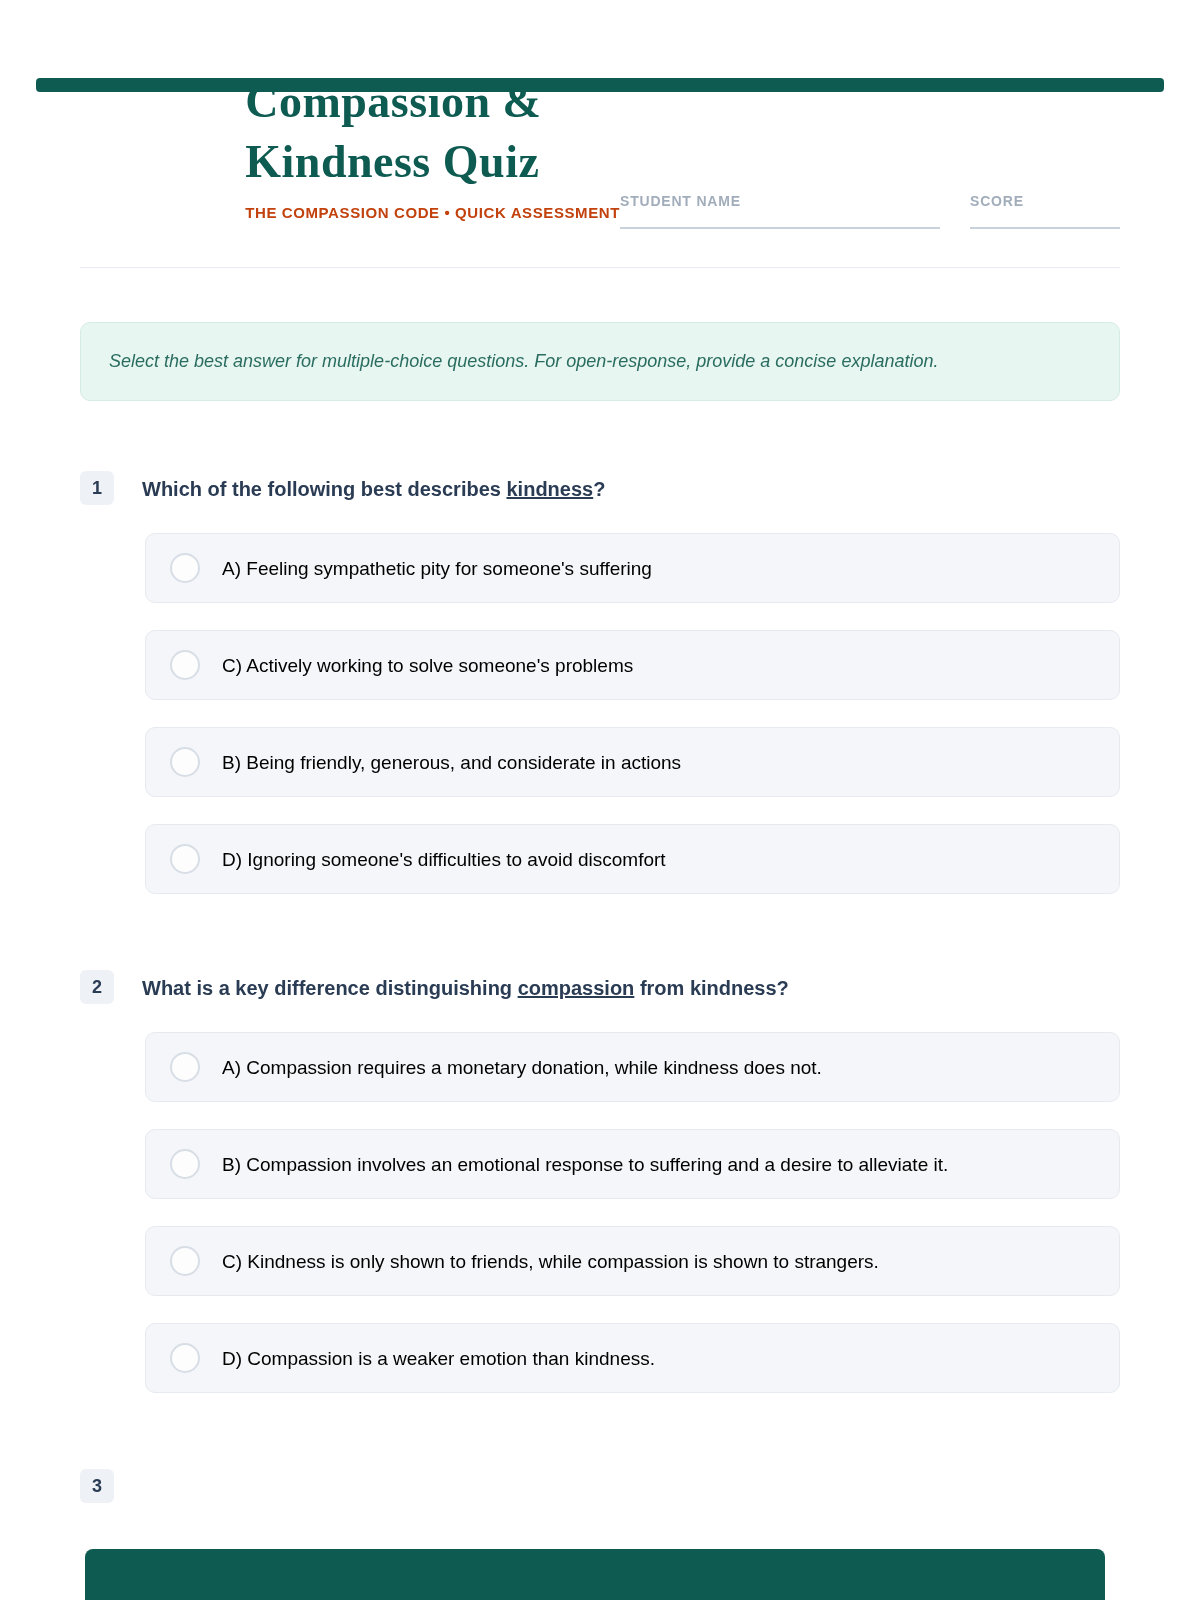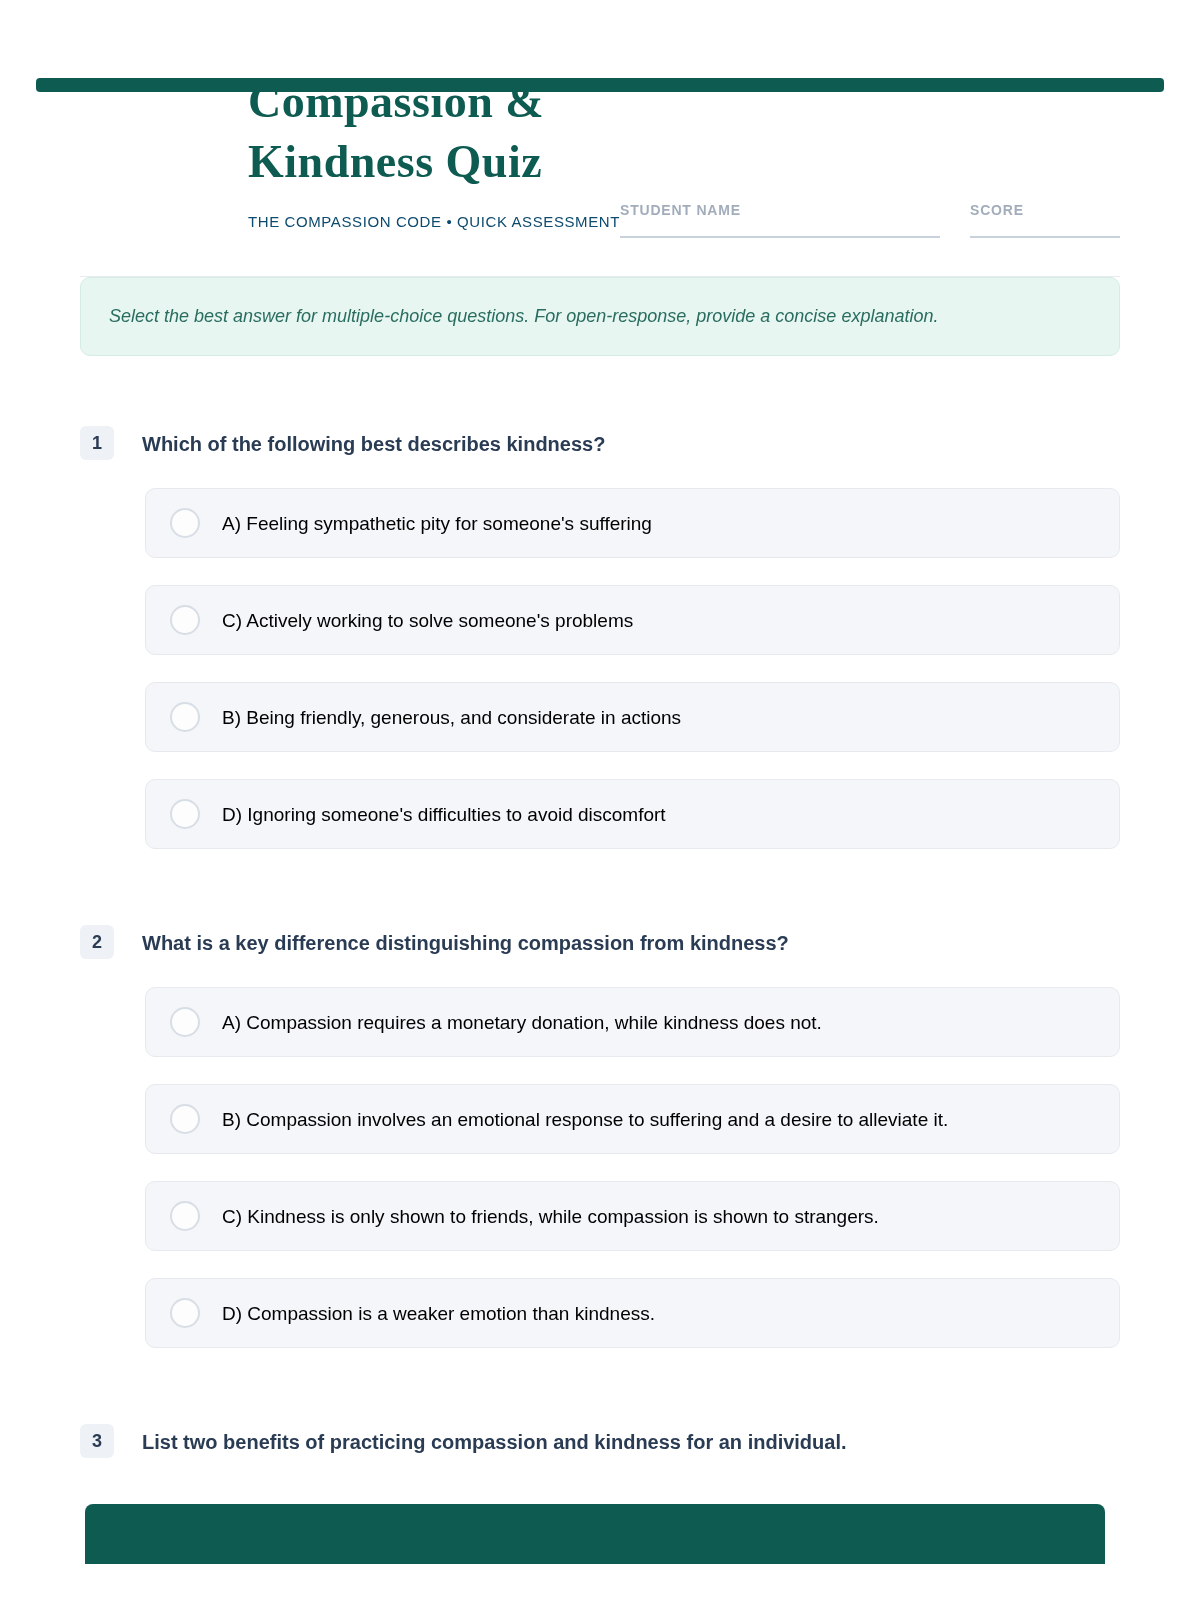--- a/index.html
+++ b/index.html
@@ -9,46 +9,46 @@
 
   .top-bar { position:absolute; top:6px; left:36px; right:36px; height:14px;
              background:#0e5b52; border-radius:4px; }
 
   .content { padding:0 80px; }
 
   header { display:flex; justify-content:flex-end; align-items:flex-end; margin-top:72px; }
   .title-block h1 { font-family:"Liberation Serif","DejaVu Serif",serif; font-weight:700;
                     color:#0e5b52; font-size:46px; line-height:60px; letter-spacing:.5px; }
   .title-block h1 span { display:block; }
-  .subtitle { margin-top:21px; font-size:15px; font-weight:400; letter-spacing:.6px;
-              color:#0c4a6e; }
+  .subtitle { margin-top:12px; font-size:15px; font-weight:700; letter-spacing:.6px;
+              color:#c2410c; }
 
   .fields { display:flex; gap:30px; align-items:flex-end; margin-bottom:-8px; }
   .field-label { font-size:14px; font-weight:600; letter-spacing:.8px; color:#a2adbb; }
   .field-line { display:block; width:100%; height:18px; margin-top:2px; border:none;
                 border-bottom:2px solid #c9d2dc; background:transparent; font-size:16px;
                 color:#2a3b54; outline:none; }
   .field.student { width:320px; }
   .field.score   { width:150px; }
 
   .divider { border:none; border-top:1px solid #e8ebef; margin-top:46px; }
 
-  .instructions { background:#e7f6f0; border:1px solid #d5ece3;
+  .instructions { margin-top:54px; background:#e7f6f0; border:1px solid #d5ece3;
                   border-radius:10px; padding:25px 28px; }
   .instructions p { font-size:18px; font-style:italic; color:#2a6d60; line-height:27px;
                     max-width:880px; }
 
   .question { margin-top:70px; }
   .question.gap-lg { margin-top:76px; }
   .q-head { display:flex; gap:28px; align-items:flex-start; }
   .q-badge { flex:0 0 34px; width:34px; height:34px; border-radius:6px; background:#eef1f5;
              color:#2a3b54; font-size:18px; font-weight:700; text-align:center;
              line-height:34px; }
   .q-text { font-size:20px; font-weight:600; color:#2a3b54; padding-top:4px; line-height:28px; }
-  .q-text strong { font-weight:800; }
+  .q-text strong { font-weight:800;text-decoration:underline; }
 
   .options { display:flex; flex-direction:column; gap:27px; margin:28px 0 0 65px; }
   .option { display:flex; align-items:center; gap:22px; background:#f4f6f9;
             border:1px solid #e6eaef; border-radius:10px; padding:19px 24px; cursor:pointer; }
   .radio { flex:0 0 30px; width:30px; height:30px; border-radius:50%;
            border:2px solid #d8dee6; background:#fdfdfe; }
   .option-label { font-size:19px; color:#000000; line-height:29px; max-width:760px; }
 
   .answer-bar { margin-top:46px; margin-left:5px; width:1020px; height:60px;
                 background:#0e5b52; border-radius:8px 8px 0 0; }
@@ -134,20 +134,19 @@
         <div class="option">
           <span class="radio"></span>
           <span class="option-label">D) Compassion is a weaker emotion than kindness.</span>
         </div>
       </div>
     </section>
 
     <section class="question gap-lg">
       <div class="q-head">
         <div class="q-badge">3</div>
-        <div class="q-text"><span>List two benefits of practicing compassion and kindness for an individual.</span><strong></strong><span></span></div>
       </div>
     </section>
 
     <div class="answer-bar"></div>
 
   </div>
 </div>
 
 </body></html>

